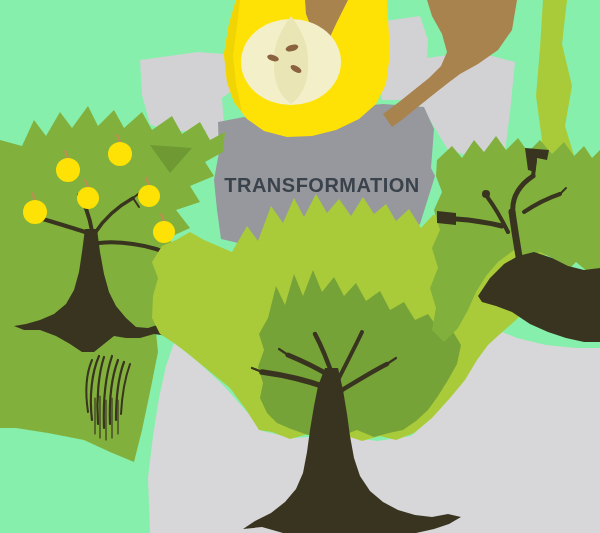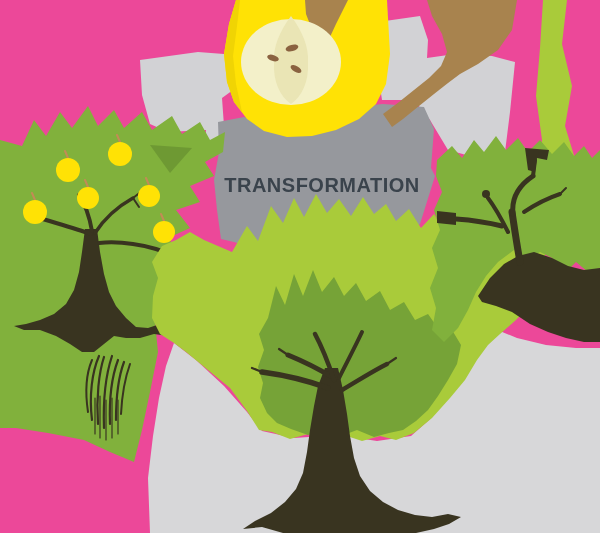--- a/index.html
+++ b/index.html
@@ -1,16 +1,16 @@
 <!DOCTYPE html>
 <html><head>
 <meta charset="utf-8">
 <style>
   html,body{margin:0;padding:0;background:#fff;}
-  .stage{position:relative;width:600px;height:533px;overflow:hidden;background:#ec4899;
+  .stage{position:relative;width:600px;height:533px;overflow:hidden;background:#86efac;
          font-family:"Liberation Sans",sans-serif;}
   .stage svg{position:absolute;left:0;top:0;display:block;}
   .banner-text{font-family:"Liberation Sans",sans-serif;font-weight:700;font-size:20px;
                letter-spacing:.5px;text-anchor:middle;}
 </style>
 </head>
 <body>
 
 <div class="stage">
 <svg width="600" height="533" viewBox="0 0 600 533" xmlns="http://www.w3.org/2000/svg">

